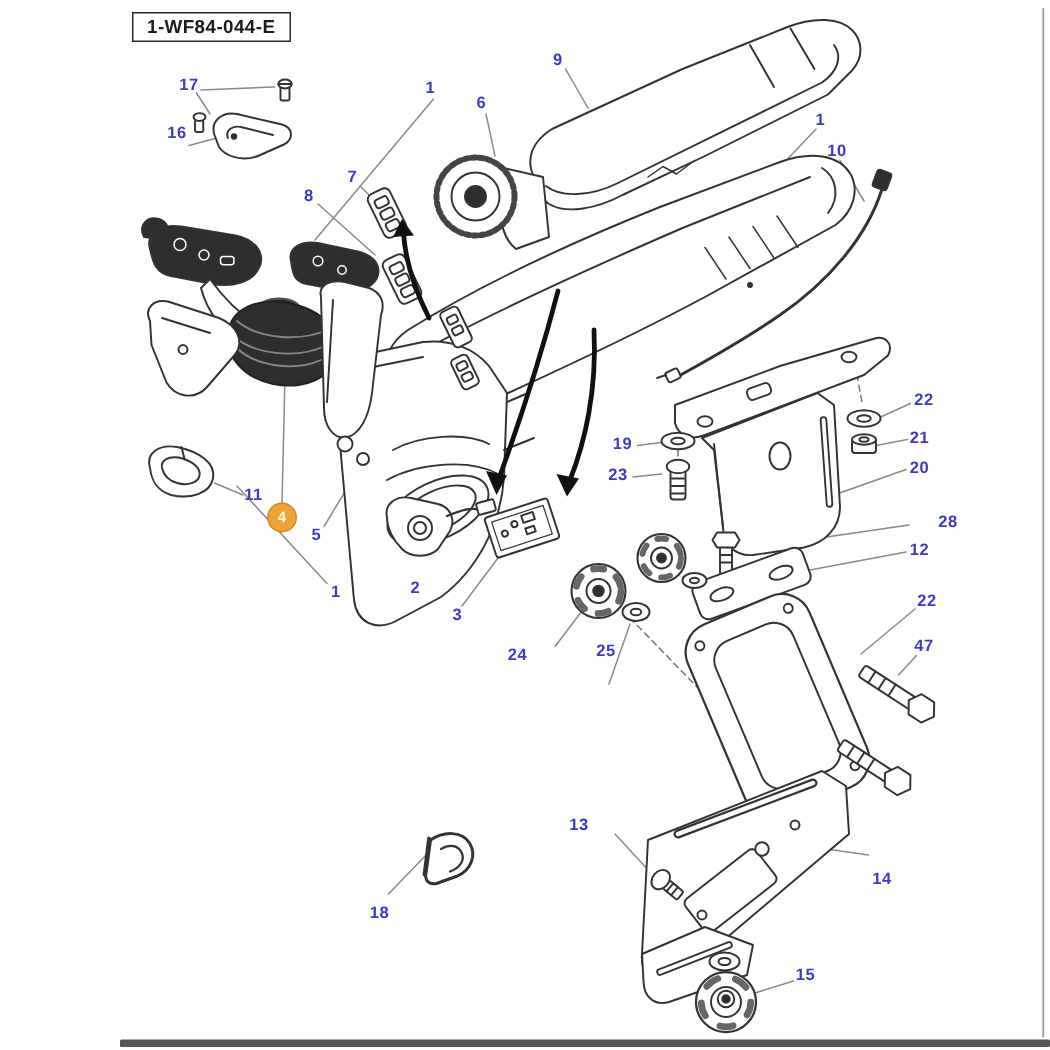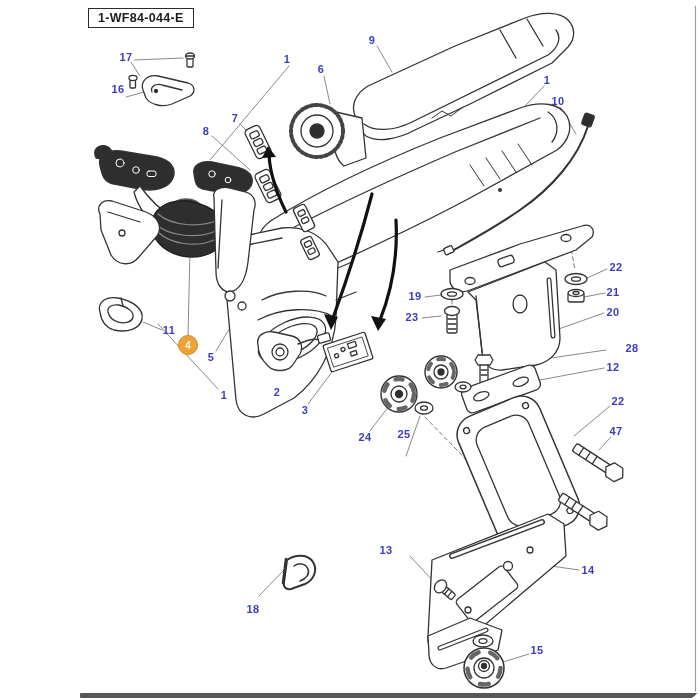--- a/index.html
+++ b/index.html
@@ -1,17 +1,17 @@
 <!DOCTYPE html>
 <html><head>
 <meta charset="utf-8">
 <style>
   html,body{margin:0;padding:0;background:#fff;}
   .stage{position:relative;width:700px;height:700px;background:#ffffff;overflow:hidden;
-         font-family:"Liberation Sans",sans-serif;border-radius:16px;}
+         font-family:"Liberation Sans",sans-serif;}
   svg{position:absolute;left:0;top:0;}
   .titlebox{position:absolute;left:88px;top:8px;border:1.6px solid #2b2b2b;background:#fff;
             padding:2px 9px;font-size:12.5px;font-weight:600;color:#1c1c1c;letter-spacing:.3px;}
   .plabel{position:absolute;transform:translate(-50%,-50%);font-size:11px;font-weight:bold;
           color:#3b3bc8;letter-spacing:.4px;white-space:nowrap;cursor:pointer;}
   .marker4{position:absolute;left:188px;top:345px;width:18px;height:18px;border-radius:50%;
            transform:translate(-50%,-50%);background:#f0a23a;border:1px solid #cf8a1f;
            color:#fff7e0;font-size:10px;font-weight:bold;display:flex;align-items:center;
            justify-content:center;cursor:pointer;}
   .scrollbar{position:absolute;left:80px;top:693px;width:620px;height:5px;background:#575757;
@@ -388,25 +388,25 @@
 <span class="plabel" style="left:412px;top:317px">23</span>
 <span class="plabel" style="left:632px;top:348px">28</span>
 <span class="plabel" style="left:613px;top:367px">12</span>
 <span class="plabel" style="left:618px;top:401px">22</span>
 <span class="plabel" style="left:616px;top:431px">47</span>
 <span class="plabel" style="left:169px;top:330px">11</span>
 <span class="plabel" style="left:211px;top:357px">5</span>
 <span class="plabel" style="left:224px;top:395px">1</span>
 <span class="plabel" style="left:277px;top:392px">2</span>
 <span class="plabel" style="left:305px;top:410px">3</span>
-<span class="plabel" style="left:365px;top:437px">24</span>
+<span class="plabel" style="left:345px;top:437px">24</span>
 <span class="plabel" style="left:404px;top:434px">25</span>
 <span class="plabel" style="left:386px;top:550px">13</span>
 <span class="plabel" style="left:253px;top:609px">18</span>
-<span class="plabel" style="left:588px;top:570px">14</span>
+<span class="plabel" style="left:588px;top:586px">14</span>
 <span class="plabel" style="left:537px;top:650px">15</span>
 
 <div class="marker4">
   <span>4</span>
 </div>
 
 <div class="scrollbar"></div>
 
 </div>
 

